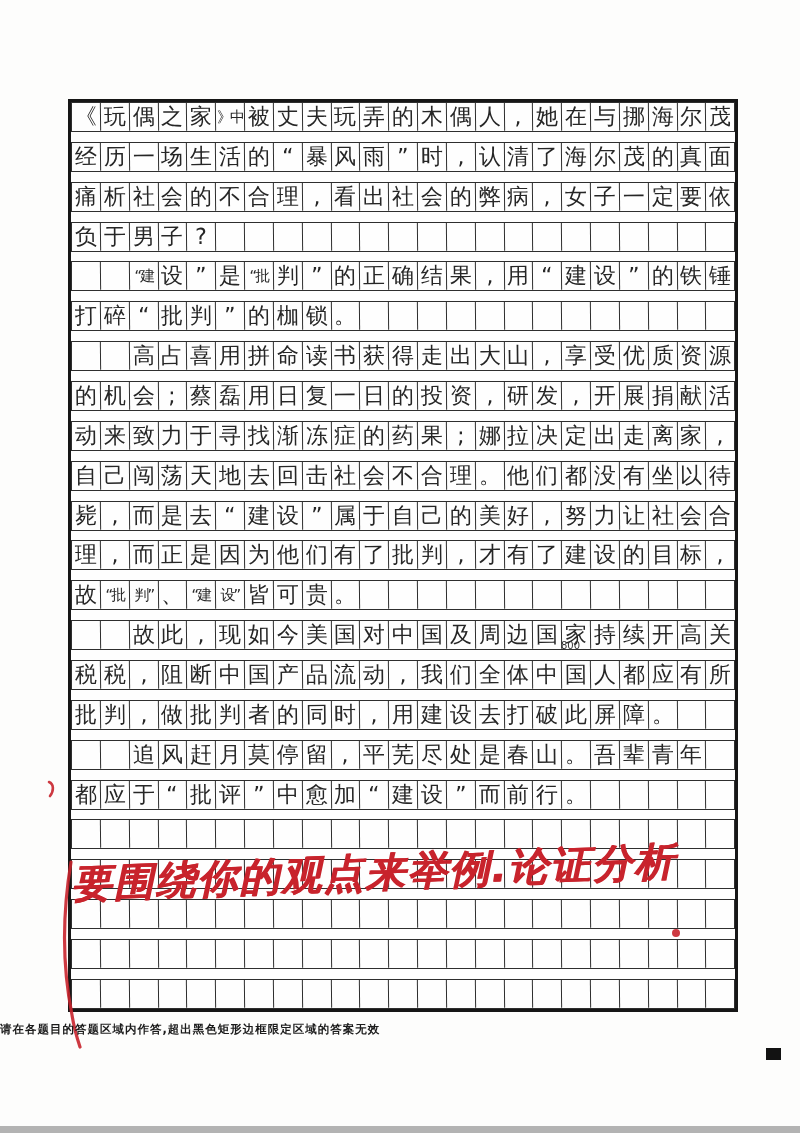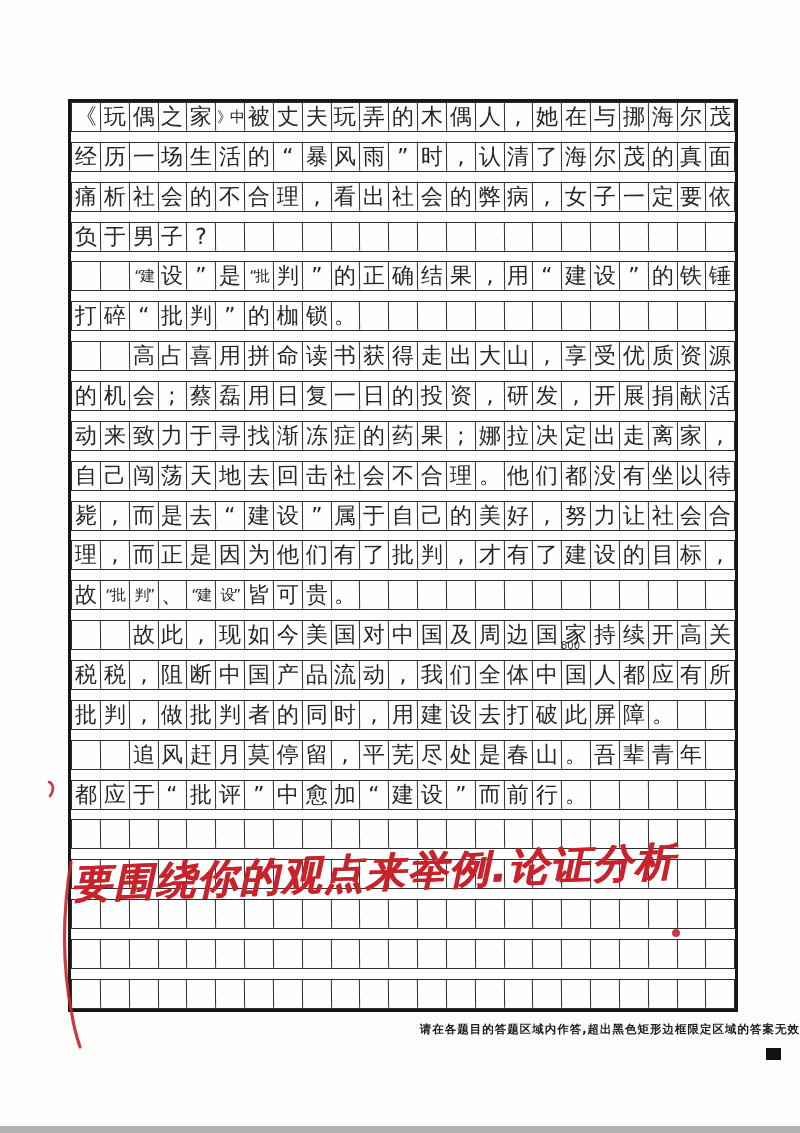--- a/index.html
+++ b/index.html
@@ -43,21 +43,21 @@
     text-shadow:1px 0 0 #c8232c;
     white-space:nowrap;
   }
   .red-dot{
     position:absolute;left:672px;top:929px;width:8px;height:8px;
     border-radius:50%;background:#c8232c;opacity:.9;
   }
   .pen-svg{position:absolute;left:0;top:0;pointer-events:none;}
   
   .footer-note{
-    position:absolute;left:0;top:1022px;width:800px;text-align:right;
+    position:absolute;left:0;top:1022px;width:800px;text-align:left;
     font-size:11.5px;font-weight:bold;color:#1b1b1b;letter-spacing:1px;
   }
   .corner-mark{
     position:absolute;left:766px;top:1048px;width:15px;height:12px;
     background:#121212;
   }
   .scan-band{
     position:absolute;left:0;top:1126px;width:800px;height:7px;
     background:#b3b3b3;
   }

